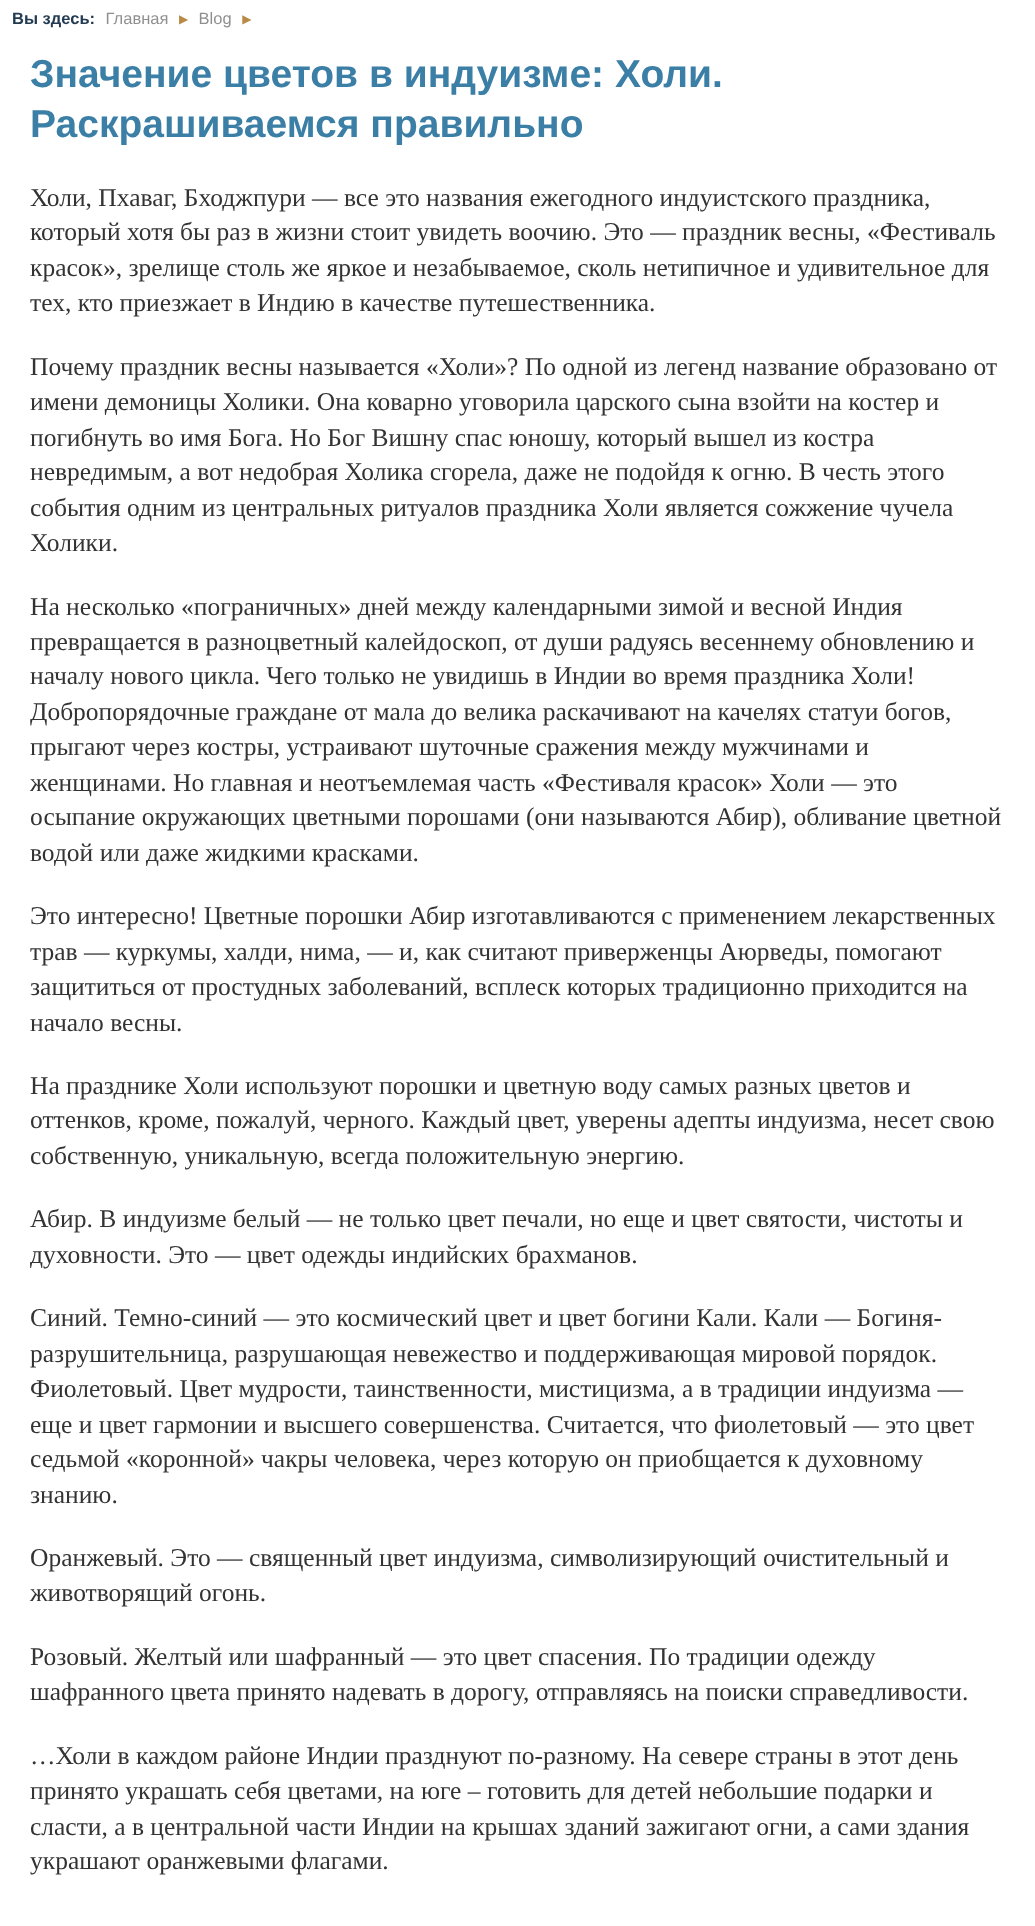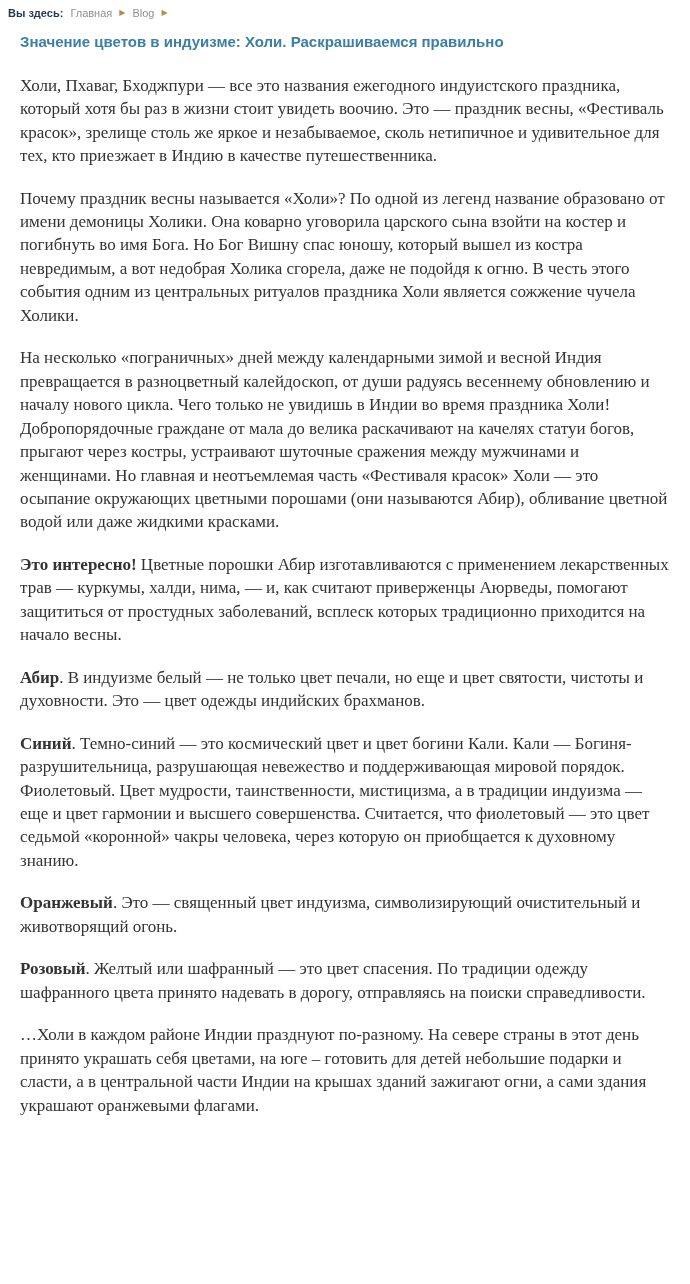--- a/index.html
+++ b/index.html
@@ -35,35 +35,35 @@
     cursor: pointer;
   }
   .crumb-sep {
     color: #b98a45;
     font-size: 8px;
     line-height: 1;
   }
   
   .title {
     font-family: "Liberation Sans", "DejaVu Sans", sans-serif;
-    font-size: 15px;
+    font-size: 26px;
     font-weight: bold;
     color: #3b7fa6;
     margin: 0 0 22px 0;
     line-height: 1.25;
   }
   
   .article p {
     font-size: 17px;
     line-height: 1.38;
     margin: 0 0 19px 0;
     text-align: left;
   }
   .article p:last-child { margin-bottom: 0; }
-  .lead-bold { font-weight: bold; }
+  .lead-bold { font-weight: normal; }
 </style>
 </head>
 <body>
 
 <div class="page">
 
   <nav class="breadcrumb">
     <span class="crumb-label">Вы здесь:</span>
     <a class="crumb-link">Главная</a>
     <span class="crumb-sep">▶</span>
@@ -71,20 +71,21 @@
     <span class="crumb-sep">▶</span>
   </nav>
 
   <h1 class="title">Значение цветов в индуизме: Холи. Раскрашиваемся правильно</h1>
 
   <div class="article">
     <p><strong class="lead-bold"></strong><span>Холи, Пхаваг, Бходжпури — все это названия ежегодного индуистского праздника, который хотя бы раз в жизни стоит увидеть воочию. Это — праздник весны, «Фестиваль красок», зрелище столь же яркое и незабываемое, сколь нетипичное и удивительное для тех, кто приезжает в Индию в качестве путешественника.</span></p>
     <p><strong class="lead-bold"></strong><span>Почему праздник весны называется «Холи»? По одной из легенд название образовано от имени демоницы Холики. Она коварно уговорила царского сына взойти на костер и погибнуть во имя Бога. Но Бог Вишну спас юношу, который вышел из костра невредимым, а вот недобрая Холика сгорела, даже не подойдя к огню. В честь этого события одним из центральных ритуалов праздника Холи является сожжение чучела Холики.</span></p>
     <p><strong class="lead-bold"></strong><span>На несколько «пограничных» дней между календарными зимой и весной Индия превращается в разноцветный калейдоскоп, от души радуясь весеннему обновлению и началу нового цикла. Чего только не увидишь в Индии во время праздника Холи! Добропорядочные граждане от мала до велика раскачивают на качелях статуи богов, прыгают через костры, устраивают шуточные сражения между мужчинами и женщинами. Но главная и неотъемлемая часть «Фестиваля красок» Холи — это осыпание окружающих цветными порошами (они называются Абир), обливание цветной водой или даже жидкими красками.</span></p>
     <p><strong class="lead-bold">Это интересно!</strong><span> Цветные порошки Абир изготавливаются с применением лекарственных трав — куркумы, халди, нима, — и, как считают приверженцы Аюрведы, помогают защититься от простудных заболеваний, всплеск которых традиционно приходится на начало весны.</span></p>
+    <p><strong class="lead-bold"></strong><span>На празднике Холи используют порошки и цветную воду самых разных цветов и оттенков, кроме, пожалуй, черного. Каждый цвет, уверены адепты индуизма, несет свою собственную, уникальную, всегда положительную энергию.</span></p>
     <p><strong class="lead-bold">Абир</strong><span>. В индуизме белый — не только цвет печали, но еще и цвет святости, чистоты и духовности. Это — цвет одежды индийских брахманов.</span></p>
     <p><strong class="lead-bold">Синий</strong><span>. Темно-синий — это космический цвет и цвет богини Кали. Кали — Богиня-разрушительница, разрушающая невежество и поддерживающая мировой порядок. Фиолетовый. Цвет мудрости, таинственности, мистицизма, а в традиции индуизма — еще и цвет гармонии и высшего совершенства. Считается, что фиолетовый — это цвет седьмой «коронной» чакры человека, через которую он приобщается к духовному знанию.</span></p>
     <p><strong class="lead-bold">Оранжевый</strong><span>. Это — священный цвет индуизма, символизирующий очистительный и животворящий огонь.</span></p>
     <p><strong class="lead-bold">Розовый</strong><span>. Желтый или шафранный — это цвет спасения. По традиции одежду шафранного цвета принято надевать в дорогу, отправляясь на поиски справедливости.</span></p>
     <p><strong class="lead-bold"></strong><span>…Холи в каждом районе Индии празднуют по-разному. На севере страны в этот день принято украшать себя цветами, на юге – готовить для детей небольшие подарки и сласти, а в центральной части Индии на крышах зданий зажигают огни, а сами здания украшают оранжевыми флагами.</span></p>
   </div>
 
 </div>
 
 </body></html>

